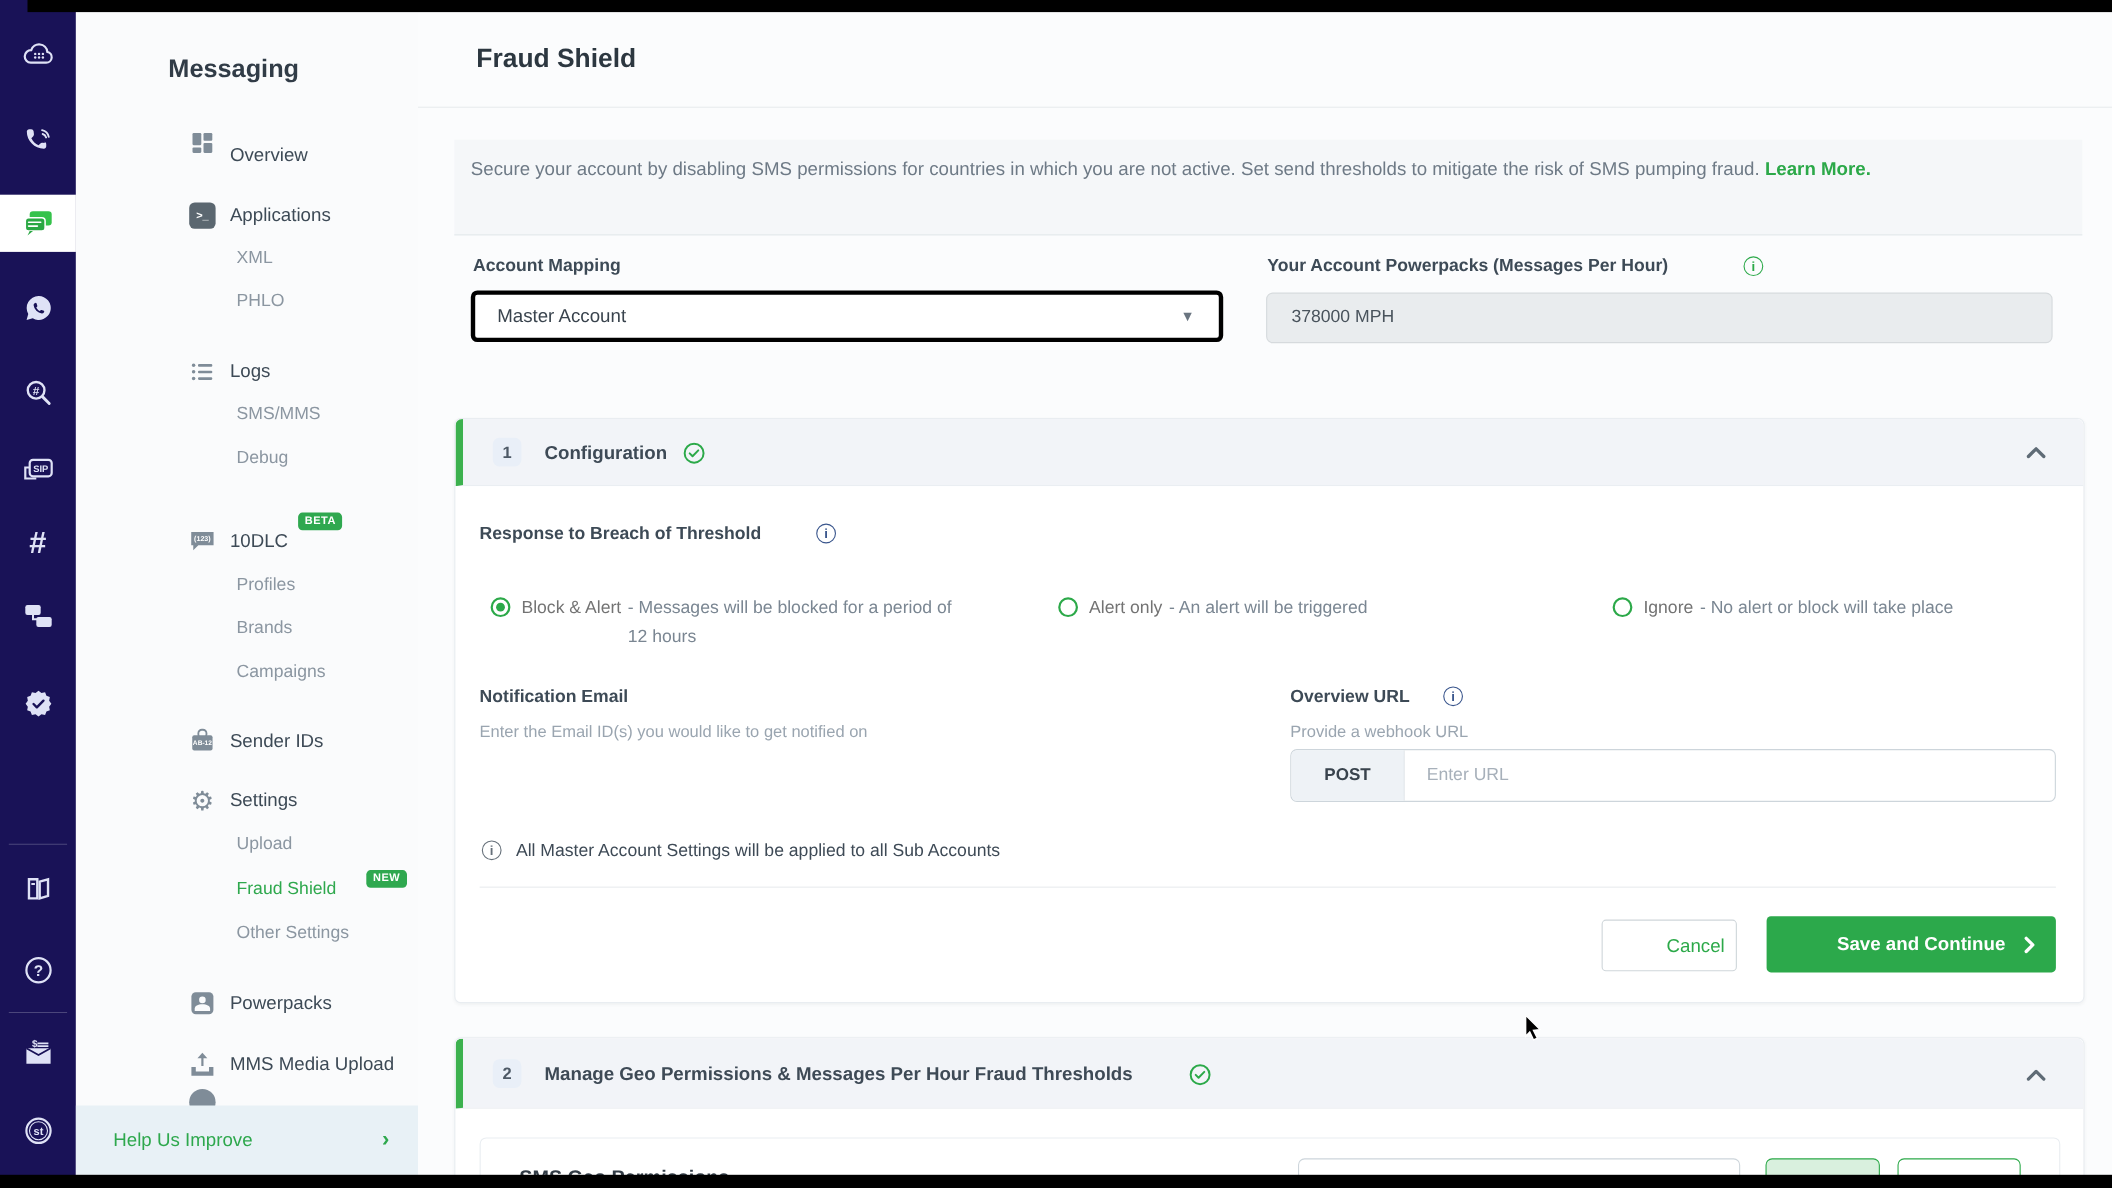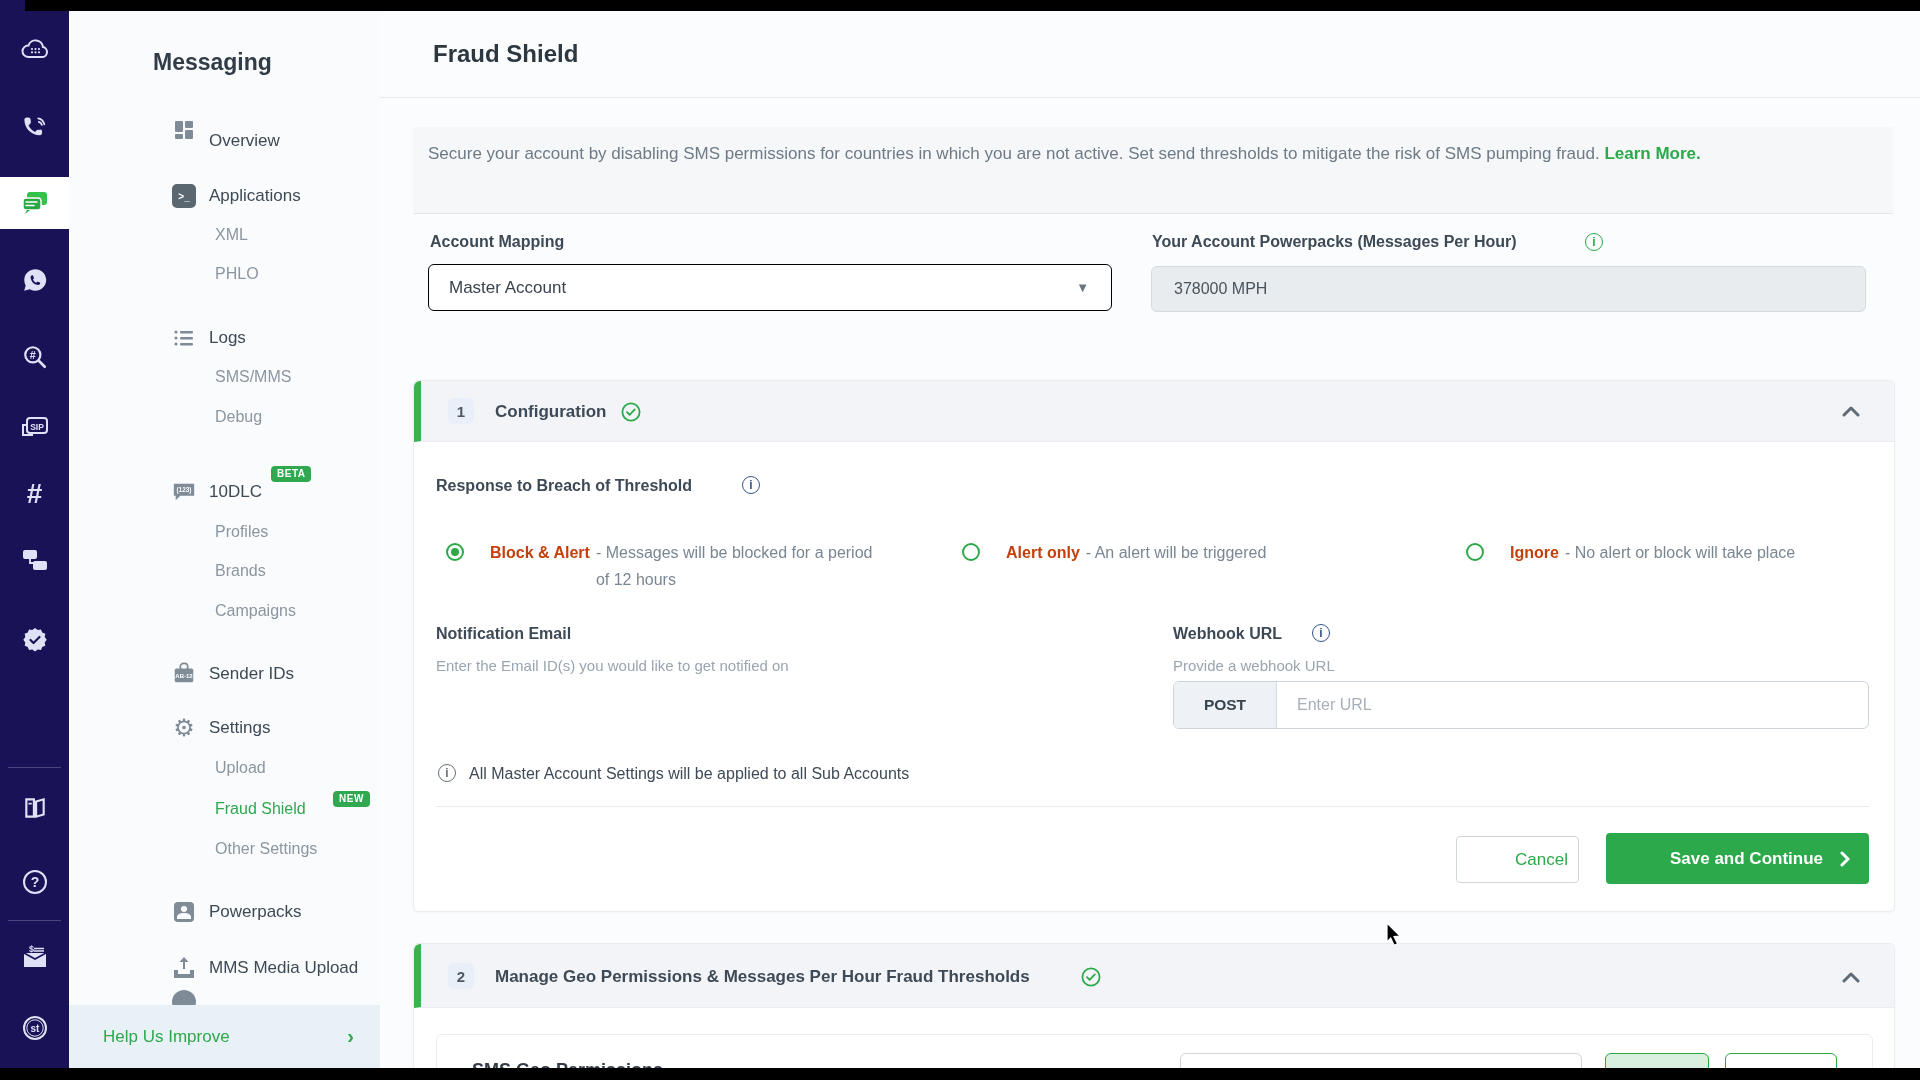--- a/index.html
+++ b/index.html
@@ -24,40 +24,40 @@
   #help-bar .t{margin-left:34px;font-size:17px;color:#2ea84d;}
   #help-bar .c{position:absolute;right:26px;font-size:20px;font-weight:700;color:#2ea84d;}
   
   #main{left:380px;top:11px;width:1540px;height:1069px;background:#fbfcfd;}
   .page-title{left:53px;top:29px;font-size:24px;font-weight:700;color:#2c3740;}
   .hdr-div{left:0;top:86px;width:1540px;height:0;border-top:1px solid #e8ebee;}
   .band{left:33px;top:116px;width:1480px;height:86px;background:#f5f7f9;border-bottom:1px solid #e3e8ec;}
   .desc{left:15px;top:13px;width:1440px;font-size:17px;line-height:28px;color:#6e7a86;}
   .desc b{color:#2ca949;font-weight:700;}
   .fld-label{font-size:16px;font-weight:700;color:#3d4a56;white-space:nowrap;}
-  .selectbox{left:48px;top:253px;width:684px;height:47px;background:#fff;border:1px solid #000000;border-radius:6px;
+  .selectbox{left:48px;top:253px;width:684px;height:47px;background:#fff;border:4px solid #000000;border-radius:6px;
     display:flex;align-items:center;padding:0 20px;box-sizing:border-box;font-size:17px;color:#39434d;cursor:pointer;}
   .selectbox .caret{position:absolute;right:22px;font-size:13px;color:#6a7580;}
   .rofield{left:771px;top:255px;width:715px;height:46px;background:#e9eceE;border:1px solid #d6dadd;border-radius:6px;
     display:flex;align-items:center;padding:0 22px;box-sizing:border-box;font-size:16px;color:#49535c;}
   .info{display:inline-block;width:18px;height:18px;border-radius:50%;font-size:12px;font-weight:700;text-align:center;line-height:17px;box-sizing:border-box;}
   .info.green{border:1.5px solid #2ca949;color:#2ca949;}
   .info.navy{border:1.5px solid #39558c;color:#39558c;}
   .info.gray{border:1.5px solid #66707a;color:#66707a;}
   
   .card{background:#fff;border:1px solid #e9edf1;border-radius:6px;box-shadow:0 1px 3px rgba(40,50,60,.05);}
   .card-hd{left:0;top:0;width:100%;background:#f2f4f8;border-bottom:1px solid #e9edf1;border-left:7px solid #3cb14e;box-sizing:border-box;border-radius:6px 6px 0 0;}
   .numchip{left:27px;width:26px;height:26px;background:#e9eff8;border-radius:6px;color:#4d5966;font-size:15px;font-weight:700;
     display:flex;align-items:center;justify-content:center;}
   .sec-title{left:74px;font-size:17px;font-weight:700;color:#3e4a56;white-space:nowrap;}
   .chev{right:30px;width:26px;height:26px;color:#5f6b76;cursor:pointer;display:flex;align-items:center;justify-content:center;}
   .radio{width:18px;height:18px;border:2px solid #2ca949;border-radius:50%;box-sizing:border-box;display:inline-flex;align-items:center;justify-content:center;flex:none;cursor:pointer;}
   .radio .dot{width:8px;height:8px;border-radius:50%;background:#2ca949;}
   .ropt{display:flex;align-items:flex-start;font-size:16px;line-height:27px;}
-  .ropt .lab{font-weight:700;color:#c2410c;margin:0 6px 0 26px;white-space:nowrap;}
+  .ropt .lab{font-weight:400;color:#737373;margin:0 6px 0 10px;white-space:nowrap;}
   .ropt .des{color:#7a8692;}
   .helper{font-size:15px;color:#9aa5b0;white-space:nowrap;}
   .inputbox{background:#fff;border:1px solid #cdd5db;border-radius:6px;box-sizing:border-box;}
   .chip{background:#dbe7f5;border-radius:16px;height:30px;display:inline-flex;align-items:center;padding:0 12px;font-size:14.5px;color:#4a5560;}
   .chip .x{margin-left:8px;color:#84929e;font-size:13px;cursor:pointer;}
   .postseg{width:102px;background:#eef2f6;border-right:1px solid #d5dbe0;border-radius:5px 0 0 5px;
     display:flex;align-items:center;justify-content:center;font-size:15.5px;font-weight:700;color:#39434d;}
   .urlinput{border:none;outline:none;flex:1;font-size:16px;color:#39434d;padding:0 20px;font-family:"Liberation Sans",sans-serif;background:transparent;}
   .urlinput::placeholder{color:#a7b0ba;}
   .btn{display:flex;align-items:center;justify-content:center;border-radius:4px;font-size:17px;cursor:pointer;box-sizing:border-box;padding-left:48px;}
@@ -326,21 +326,21 @@
     </div>
     <div class="abs ropt" style="left:1052px;top:158px;width:430px">
       <span class="radio" style="margin-top:4px"></span>
       <span class="lab">Ignore</span>
       <span class="des">- No alert or block will take place</span>
     </div>
 
     <div class="abs fld-label" style="left:22px;top:244px">Notification Email</div>
     <div class="abs helper" style="left:22px;top:276px">Enter the Email ID(s) you would like to get notified on</div>
 
-    <div class="abs fld-label" style="left:759px;top:244px">Webhook URL</div>
+    <div class="abs fld-label" style="left:759px;top:244px">Overview URL</div>
     <span class="abs info navy" style="left:898px;top:243px">i</span>
     <div class="abs helper" style="left:759px;top:276px">Provide a webhook URL</div>
     <div class="abs inputbox" style="left:759px;top:300px;width:696px;height:48px;display:flex;align-items:stretch">
       <div class="postseg">POST</div>
       <input class="urlinput" type="text" placeholder="Enter URL" style="">
     </div>
 
     <span class="abs info gray" style="left:24px;top:383px">i</span>
     <div class="abs note-text" style="left:55px;top:384px">All Master Account Settings will be applied to all Sub Accounts</div>
 

